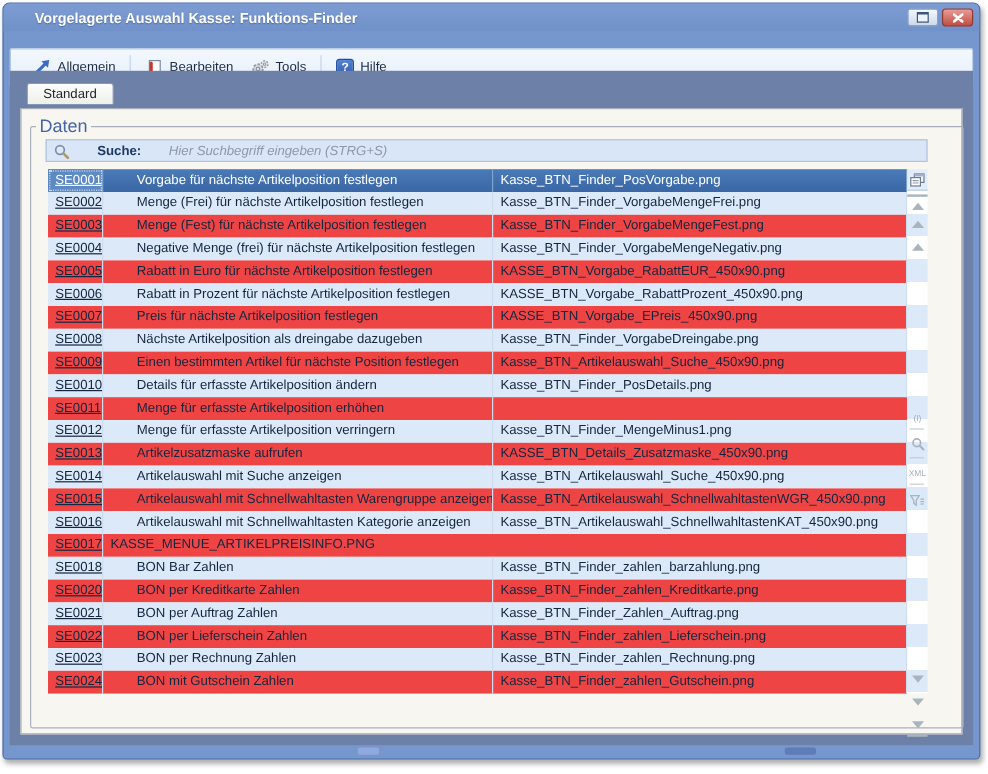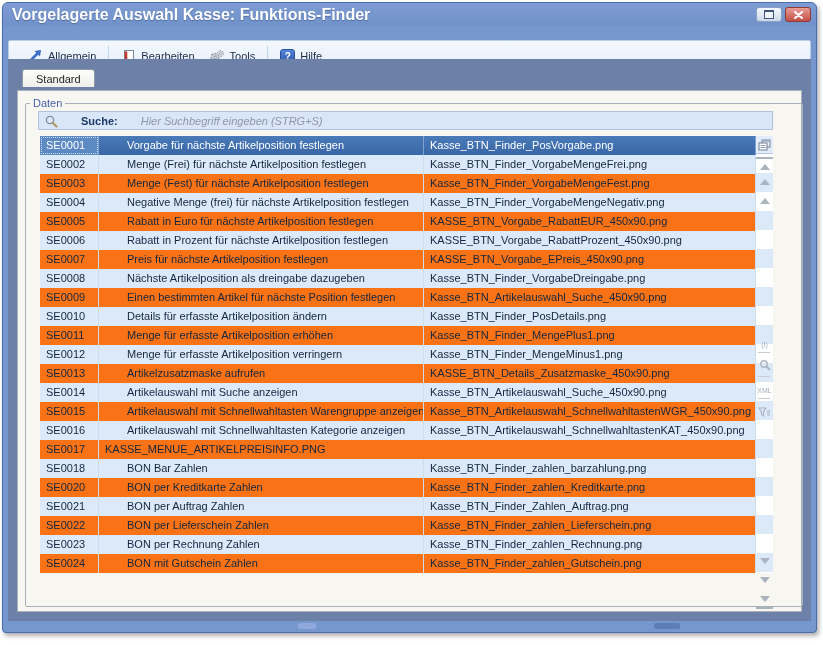--- a/index.html
+++ b/index.html
@@ -20,21 +20,21 @@
     box-sizing:border-box;
   }
   
   .titlebar{
     height:23px;display:flex;align-items:center;
     padding:0 5px 0 9px;
     background:linear-gradient(#7d9cd3,#7091c9);
     border-radius:5px 5px 0 0;
     cursor:default;
   }
-  .title{flex:1;color:#ffffff;font-weight:bold;font-size:16px;text-shadow:0 1px 1px rgba(40,60,100,.45);white-space:nowrap;}
+  .title{flex:1;color:#ffffff;font-weight:bold;font-size:12px;text-shadow:0 1px 1px rgba(40,60,100,.45);white-space:nowrap;margin-left:17px;}
   .winbtn{display:inline-flex;align-items:center;justify-content:center;width:26px;height:15px;border-radius:3px;margin-left:3px;box-sizing:border-box;cursor:pointer;}
   .btn-restore{background:linear-gradient(#f4f8fd,#ccd9ec);border:1px solid #8ba1c2;}
   .restore-glyph{display:block;width:8px;height:6px;border:1px solid #3f5577;border-top-width:2px;background:#eef3fa;}
   .btn-close{background:linear-gradient(#e99c95,#c24f46);border:1px solid #8e3b34;}
   
   .toolbar{
     position:absolute;left:5px;right:5px;top:37px;height:32px;
     background:linear-gradient(#f3f8fd,#e4eefa);
     border:1px solid #b9cde6;border-radius:2px 2px 0 0;
     display:flex;align-items:center;box-sizing:border-box;
@@ -61,21 +61,21 @@
   }
   .panel{
     position:absolute;left:9px;right:9px;top:31px;bottom:9px;
     background:#f7f6f0;border:1px solid #aab0ba;box-sizing:border-box;
   }
   
   .groupbox{
     position:absolute;left:7px;right:7px;top:6px;bottom:4px;
     border:1px solid #a9b0bd;border-radius:2px;margin:0;padding:0;box-sizing:border-box;
   }
-  .groupbox legend{color:#4763aa;padding:0 3px;margin-left:4px;font-size:11px;}
+  .groupbox legend{color:#4763aa;padding:0 3px;margin-left:4px;font-size:15px;}
   
   .searchbar{
     margin:2px 29px 6px 12px;height:19px;
     background:#d9e6f7;border:1px solid #b1c2da;box-sizing:border-box;
     display:flex;align-items:center;gap:23px;padding-left:5px;cursor:text;
   }
   .search-label{font-weight:bold;color:#1d3a66;}
   .search-placeholder{font-style:italic;color:#8e98a8;}
   
   .grid{margin:0 29px 0 14px;display:flex;}
@@ -84,24 +84,24 @@
     height:18px;display:flex;
     background:linear-gradient(#eaf2fb,#d5e2f2);
     border-bottom:1px solid #b9cbe1;box-sizing:border-box;color:#44597a;
   }
   .hcell{padding:2px 0 0 6px;border-right:1px solid #c2d4e8;box-sizing:border-box;white-space:nowrap;overflow:hidden;display:flex;align-items:center;gap:2px;cursor:pointer;}
   .hc1{width:59px;}
   .hc2{width:325px;}
   .hc3{flex:1;}
   .sort-glyph{width:0;height:0;border-left:4px solid transparent;border-right:4px solid transparent;border-top:5px solid #5a6a80;margin-top:1px;}
   .grid-body{background:#fff;}
-  .row{height:19px;display:flex;background:#f97316;cursor:pointer;}
+  .row{height:19px;display:flex;background:#ef4444;cursor:pointer;}
   .row:nth-child(even){background:#dbe9f9;}
   .cell{padding:3px 0 0 6px;border-right:1px solid #cdddef;box-sizing:border-box;white-space:nowrap;overflow:hidden;font-size:11px;}
-  .c1{width:59px;}
+  .c1{width:46px;text-decoration:underline;}
   .c2{width:325px;padding-left:28px;}
   .c3{flex:1;}
   .row.selected{background:linear-gradient(#4a7ab8,#3a67a5);color:#ffffff;}
   .row.selected .cell{border-right-color:#7fa3cf;}
   .row.selected .c1{background:#5e8ac4;outline:1px dotted #c9dcf2;outline-offset:-2px;}
   
   .grid-side{width:17px;display:flex;flex-direction:column;}
   .side-header{height:18px;background:#e3edf9;border-bottom:1px solid #b9cbe1;box-sizing:border-box;display:flex;align-items:center;justify-content:center;cursor:pointer;}
   .side-body{
     flex:1;position:relative;
@@ -252,21 +252,20 @@
 
                 <div class="row">
                   <div class="cell c1">SE0010</div>
                   <div class="cell c2">Details für erfasste Artikelposition ändern</div>
                   <div class="cell c3">Kasse_BTN_Finder_PosDetails.png</div>
                 </div>
 
                 <div class="row">
                   <div class="cell c1">SE0011</div>
                   <div class="cell c2">Menge für erfasste Artikelposition erhöhen</div>
-                  <div class="cell c3">Kasse_BTN_Finder_MengePlus1.png</div>
                 </div>
 
                 <div class="row">
                   <div class="cell c1">SE0012</div>
                   <div class="cell c2">Menge für erfasste Artikelposition verringern</div>
                   <div class="cell c3">Kasse_BTN_Finder_MengeMinus1.png</div>
                 </div>
 
                 <div class="row">
                   <div class="cell c1">SE0013</div>

